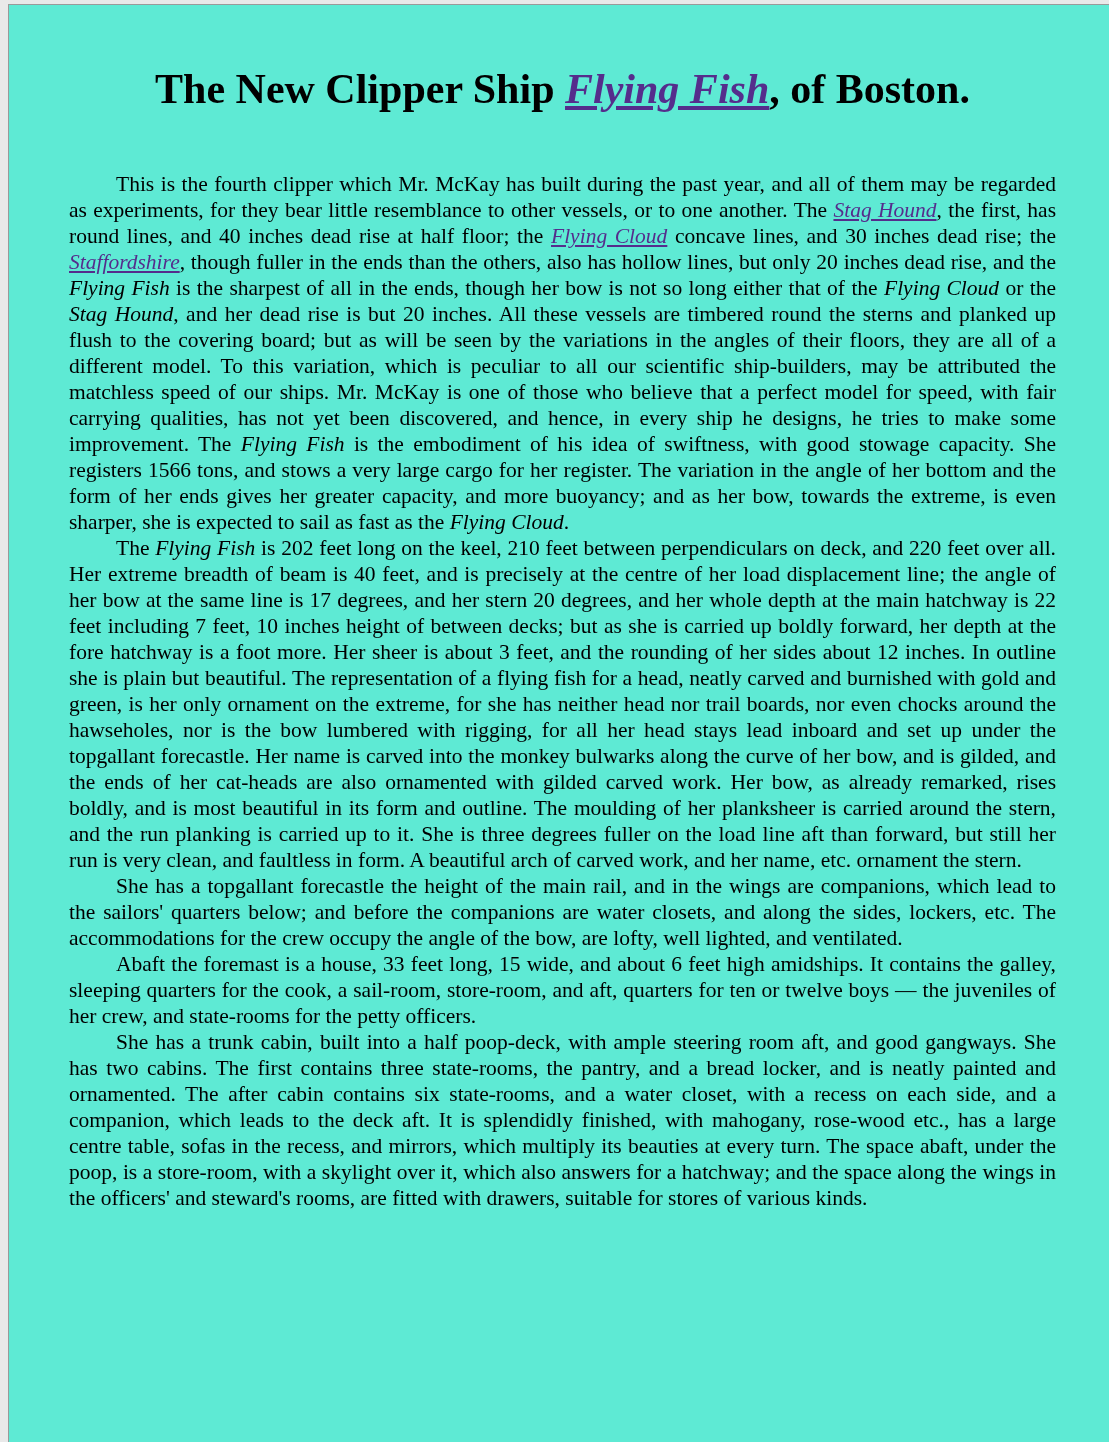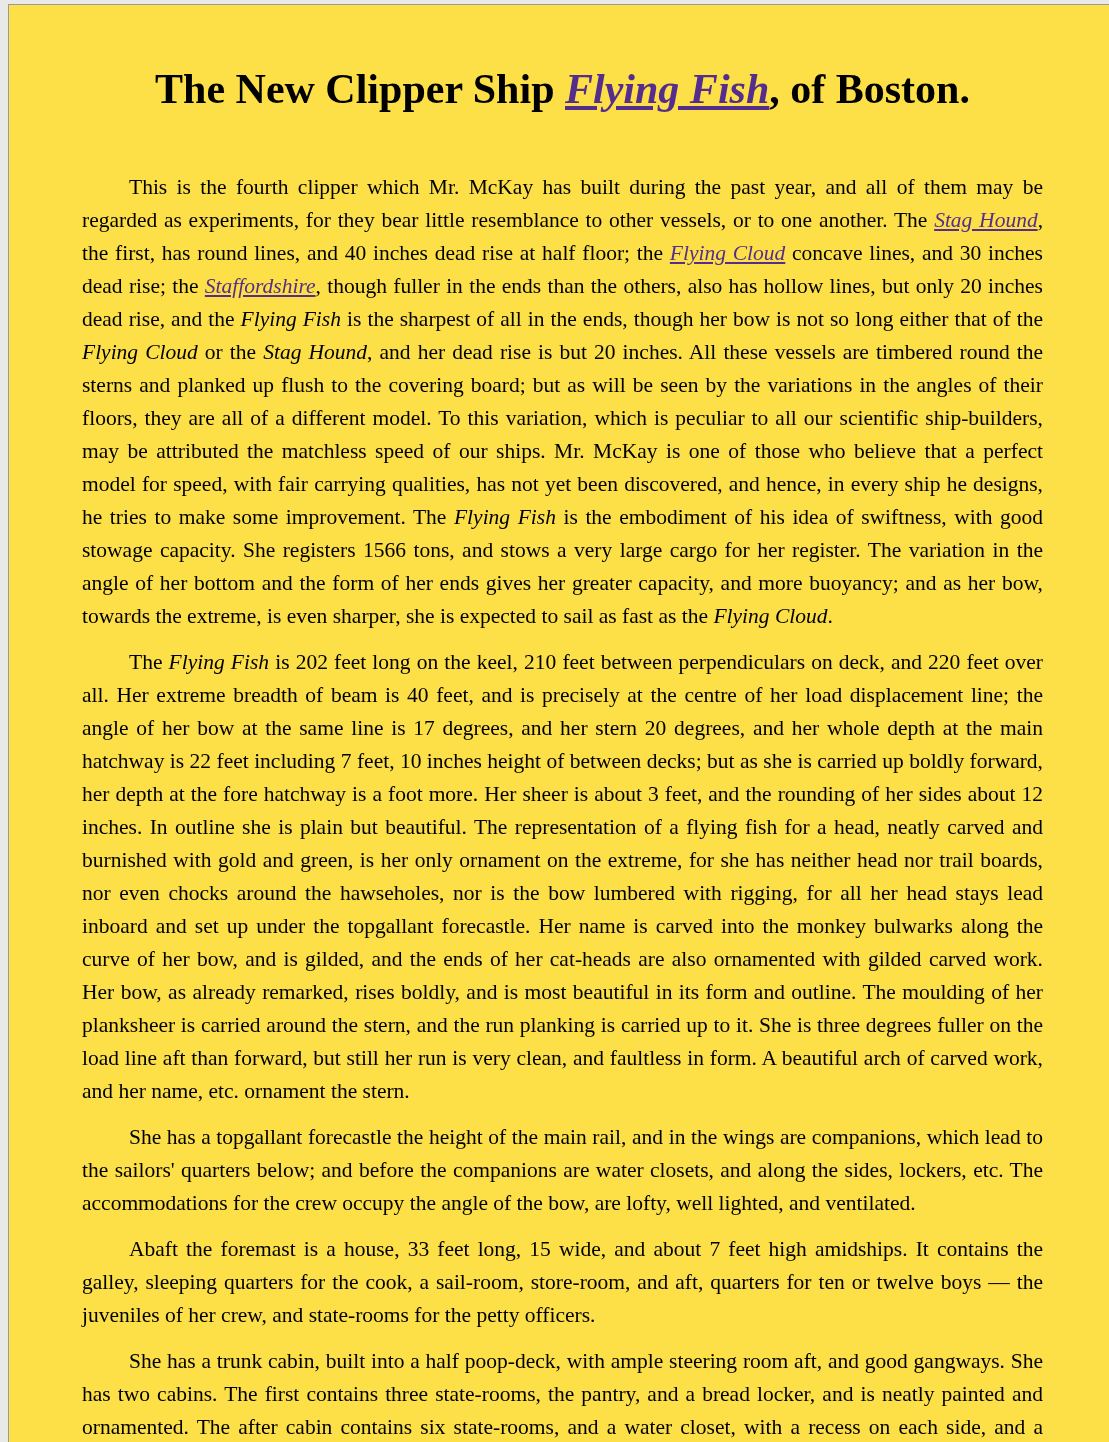--- a/index.html
+++ b/index.html
@@ -14,38 +14,38 @@
     position: relative;
     font-family: "Liberation Serif", serif;
     color: #000;
   }
   .page {
     position: absolute;
     left: 8px;
     top: 4px;
     width: 1101px;
     height: 1438px;
-    background: #fde047;
+    background: #5eead4;
     border-left: 1px solid #9a9a9a;
     border-top: 1px solid #9a9a9a;
     box-sizing: border-box;
     padding: 58px 53px 0 60px;
   }
   h1.doc-title {
     margin: 0 0 56px 0;
     font-size: 42px;
     line-height: 52px;
     font-weight: bold;
     text-align: center;
     white-space: nowrap;
   }
   .para {
-    margin: 13px;
+    margin: 0;
     font-size: 21.5px;
-    line-height: 33px;
+    line-height: 26px;
     text-align: justify;
     text-indent: 47px;
   }
   .link {
     color: var(--link-color, #552D8C);
     text-decoration: underline;
     cursor: pointer;
   }
   em {
     font-style: italic;
@@ -53,16 +53,16 @@
 </style>
 </head>
 <body>
 
 <div class="page">
   <h1 class="doc-title"><span>The New Clipper Ship </span><a class="link" href="#"><em>Flying Fish</em></a><span>, of Boston.</span></h1>
   <div id="paragraphs">
       <p class="para"><span>This is the fourth clipper which Mr. McKay has built during the past year, and all of them may be regarded as experiments, for they bear little resemblance to other vessels, or to one another. The </span><a class="link" href="#"><em>Stag Hound</em></a><span>, the first, has round lines, and 40 inches dead rise at half floor; the </span><a class="link" href="#"><em>Flying Cloud</em></a><span> concave lines, and 30 inches dead rise; the </span><a class="link" href="#"><em>Staffordshire</em></a><span>, though fuller in the ends than the others, also has hollow lines, but only 20 inches dead rise, and the </span><em>Flying Fish</em><span> is the sharpest of all in the ends, though her bow is not so long either that of the </span><em>Flying Cloud</em><span> or the </span><em>Stag Hound</em><span>, and her dead rise is but 20 inches. All these vessels are timbered round the sterns and planked up flush to the covering board; but as will be seen by the variations in the angles of their floors, they are all of a different model. To this variation, which is peculiar to all our scientific ship-builders, may be attributed the matchless speed of our ships. Mr. McKay is one of those who believe that a perfect model for speed, with fair carrying qualities, has not yet been discovered, and hence, in every ship he designs, he tries to make some improvement. The </span><em>Flying Fish</em><span> is the embodiment of his idea of swiftness, with good stowage capacity. She registers 1566 tons, and stows a very large cargo for her register. The variation in the angle of her bottom and the form of her ends gives her greater capacity, and more buoyancy; and as her bow, towards the extreme, is even sharper, she is expected to sail as fast as the </span><em>Flying Cloud</em><span>.</span></p>
       <p class="para"><span>The </span><em>Flying Fish</em><span> is 202 feet long on the keel, 210 feet between perpendiculars on deck, and 220 feet over all. Her extreme breadth of beam is 40 feet, and is precisely at the centre of her load displacement line; the angle of her bow at the same line is 17 degrees, and her stern 20 degrees, and her whole depth at the main hatchway is 22 feet including 7 feet, 10 inches height of between decks; but as she is carried up boldly forward, her depth at the fore hatchway is a foot more. Her sheer is about 3 feet, and the rounding of her sides about 12 inches. In outline she is plain but beautiful. The representation of a flying fish for a head, neatly carved and burnished with gold and green, is her only ornament on the extreme, for she has neither head nor trail boards, nor even chocks around the hawseholes, nor is the bow lumbered with rigging, for all her head stays lead inboard and set up under the topgallant forecastle. Her name is carved into the monkey bulwarks along the curve of her bow, and is gilded, and the ends of her cat-heads are also ornamented with gilded carved work. Her bow, as already remarked, rises boldly, and is most beautiful in its form and outline. The moulding of her planksheer is carried around the stern, and the run planking is carried up to it. She is three degrees fuller on the load line aft than forward, but still her run is very clean, and faultless in form. A beautiful arch of carved work, and her name, etc. ornament the stern.</span></p>
       <p class="para"><span>She has a topgallant forecastle the height of the main rail, and in the wings are companions, which lead to the sailors' quarters below; and before the companions are water closets, and along the sides, lockers, etc. The accommodations for the crew occupy the angle of the bow, are lofty, well lighted, and ventilated.</span></p>
-      <p class="para"><span>Abaft the foremast is a house, 33 feet long, 15 wide, and about 7 feet high amidships. It contains the galley, sleeping quarters for the cook, a sail-room, store-room, and aft, quarters for ten or twelve boys — the juveniles of her crew, and state-rooms for the petty officers.</span></p>
+      <p class="para"><span>Abaft the foremast is a house, 33 feet long, 15 wide, and about 6 feet high amidships. It contains the galley, sleeping quarters for the cook, a sail-room, store-room, and aft, quarters for ten or twelve boys — the juveniles of her crew, and state-rooms for the petty officers.</span></p>
       <p class="para"><span>She has a trunk cabin, built into a half poop-deck, with ample steering room aft, and good gangways. She has two cabins. The first contains three state-rooms, the pantry, and a bread locker, and is neatly painted and ornamented. The after cabin contains six state-rooms, and a water closet, with a recess on each side, and a companion, which leads to the deck aft. It is splendidly finished, with mahogany, rose-wood etc., has a large centre table, sofas in the recess, and mirrors, which multiply its beauties at every turn. The space abaft, under the poop, is a store-room, with a skylight over it, which also answers for a hatchway; and the space along the wings in the officers' and steward's rooms, are fitted with drawers, suitable for stores of various kinds.</span></p>
     </div>
 </div>
 
 </body></html>

